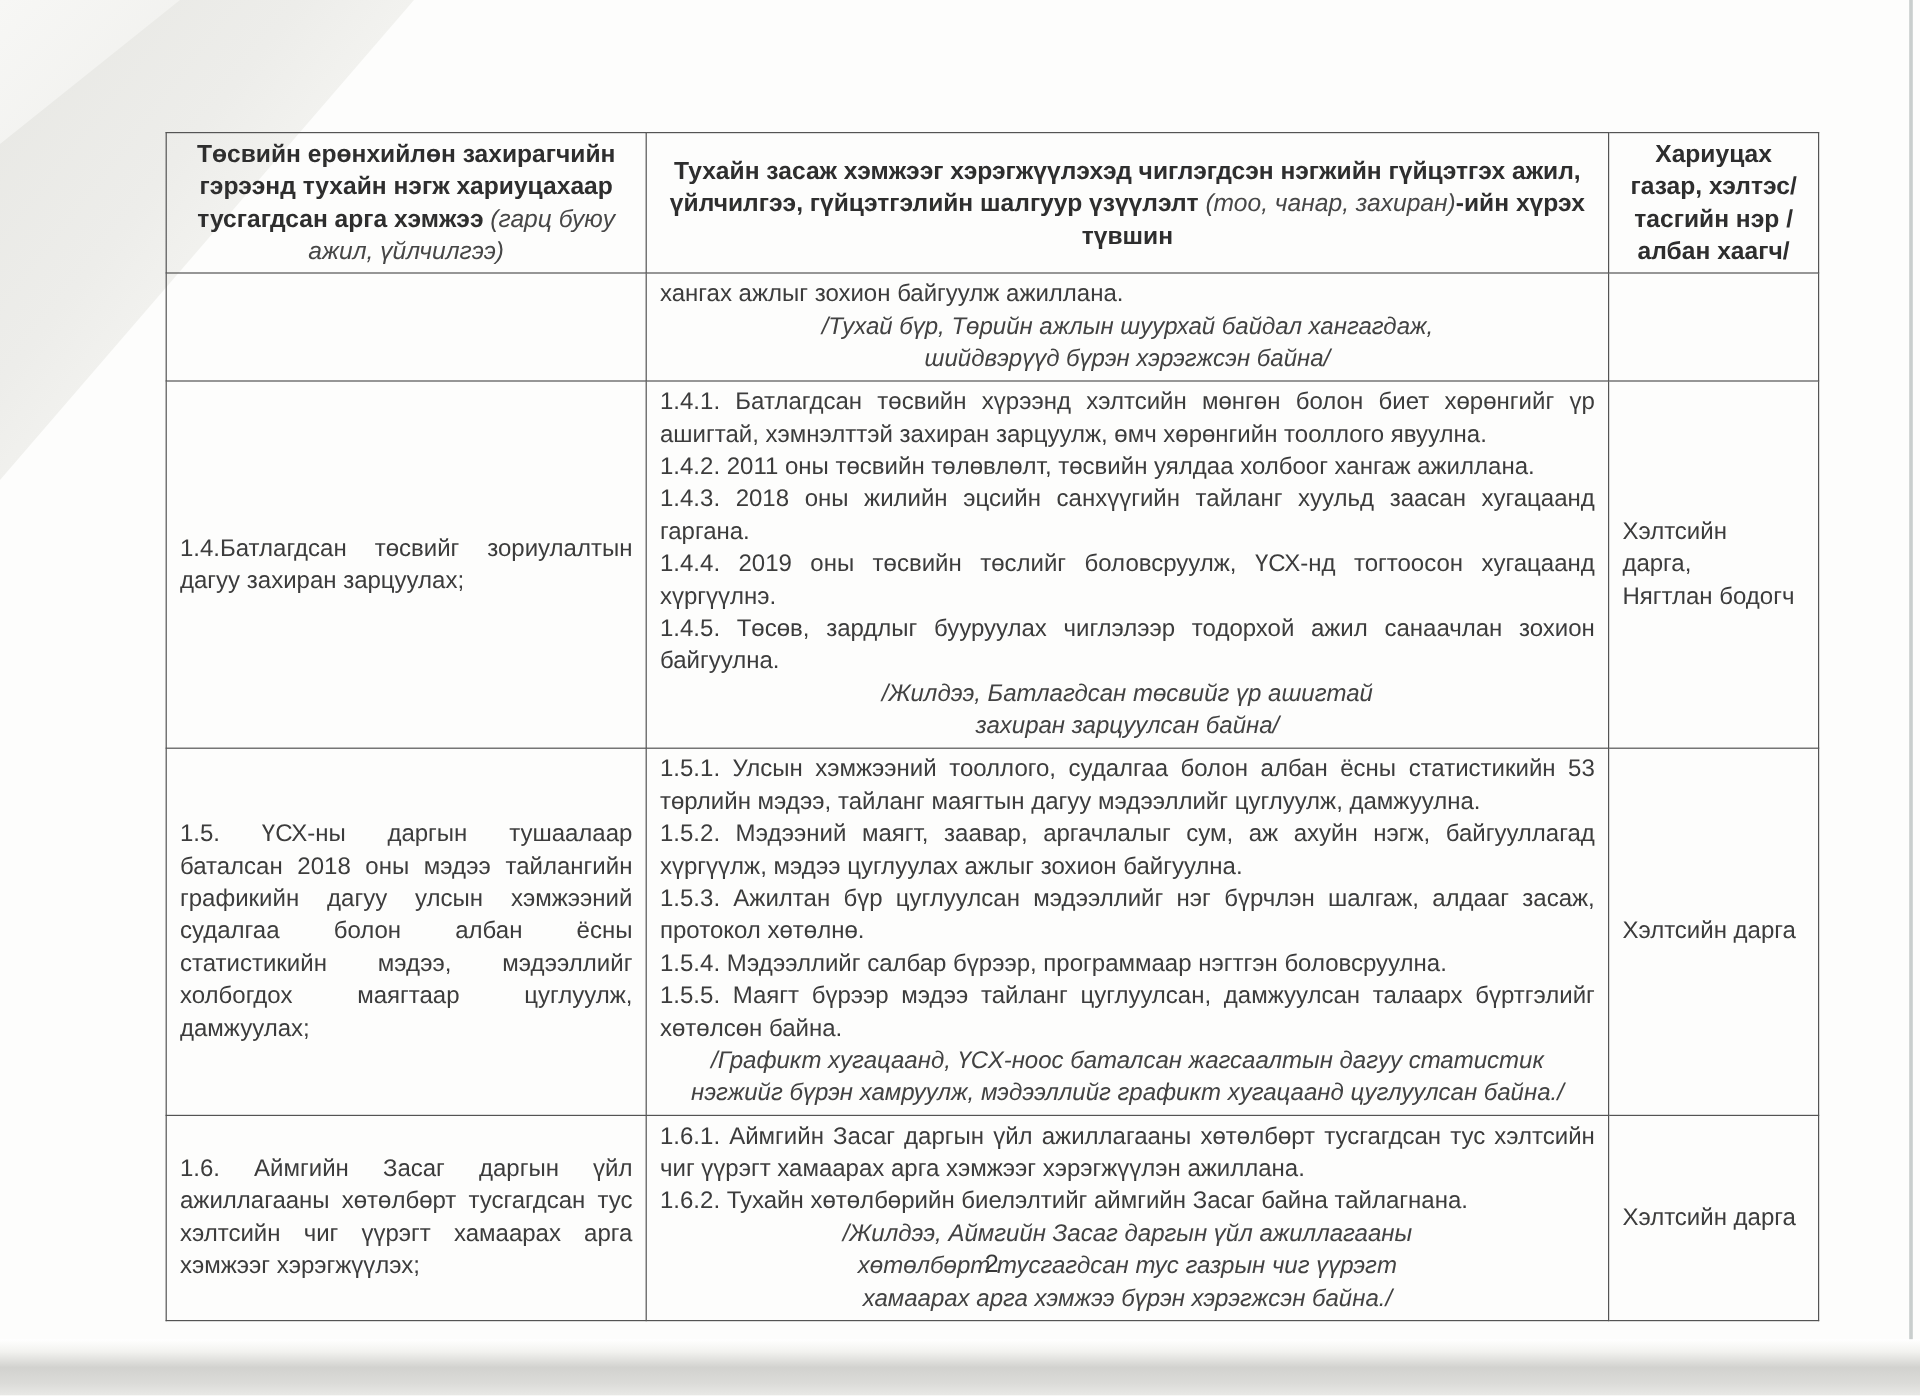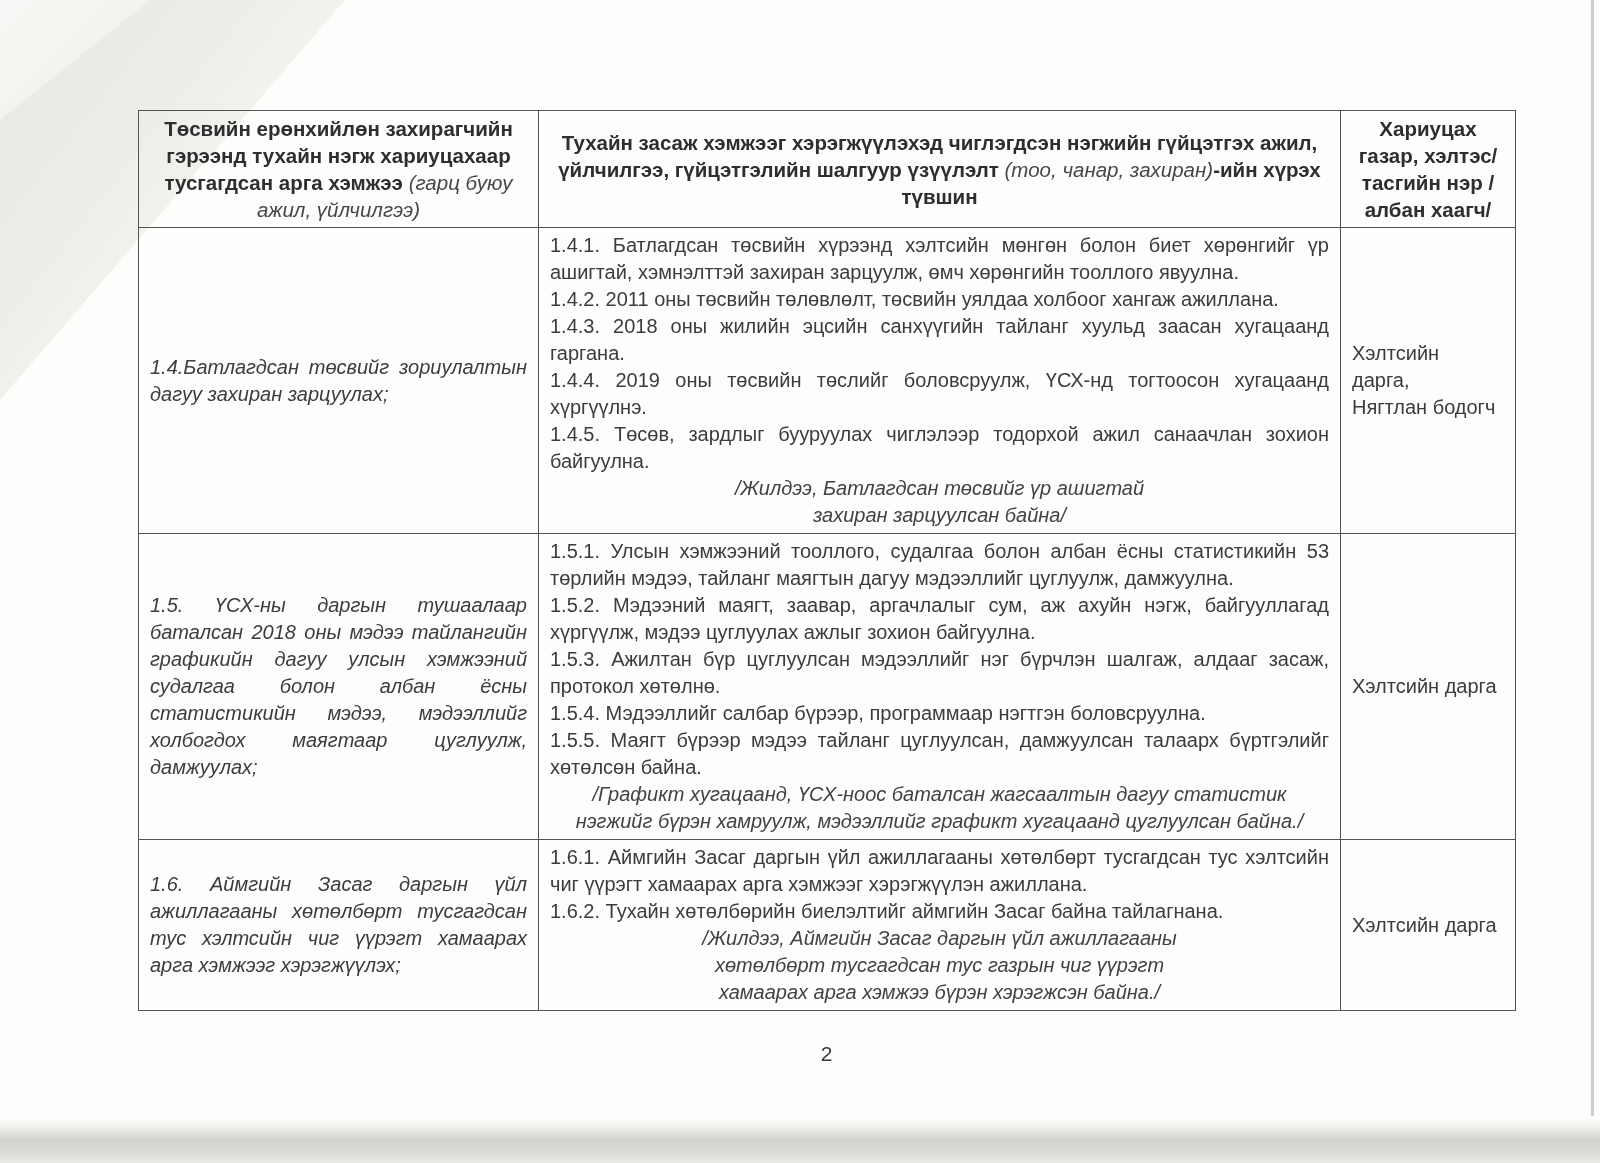--- a/index.html
+++ b/index.html
@@ -39,21 +39,21 @@
   table.doc col.c2{width:802px;}
   table.doc col.c3{width:175px;}
   table.doc th, table.doc td{
     border:1.6px solid #545454;
     padding:4px 11px;
     vertical-align:middle;
     overflow:hidden;
   }
   th{font-weight:bold;color:#2e2e2e;text-align:center;font-size:20.5px;}
   th .hi{font-weight:normal;font-style:italic;color:#474747;}
-  td.c1{text-align:justify;vertical-align:middle;padding-left:13px;padding-right:13px;font-style:italic;}
+  td.c1{text-align:justify;vertical-align:middle;padding-left:13px;padding-right:13px;}
   td.c2{vertical-align:top;padding-left:14px;padding-right:12px;}
   td.c3{text-align:left;vertical-align:middle;}
   td.c2 p{margin:0;text-align:justify;}
   .note{text-align:center;font-style:italic;color:#424242;}
   .note div{text-align:center;}
   .page-number{
     position:absolute;left:138px;top:1042px;width:1377px;
     text-align:center;font-size:21px;color:#383838;
   }
 </style>
@@ -75,20 +75,31 @@
       </colgroup>
     <thead>
       <tr style="height:113px;">
         <th><span class="hb">Төсвийн ерөнхийлөн  захирагчийн гэрээнд тухайн нэгж хариуцахаар тусгагдсан арга хэмжээ </span><span class="hi">(гарц буюу ажил, үйлчилгээ)</span></th>
         <th><span class="hb">Тухайн засаж хэмжээг хэрэгжүүлэхэд чиглэгдсэн нэгжийн гүйцэтгэх ажил, үйлчилгээ, гүйцэтгэлийн шалгуур үзүүлэлт </span><span class="hi">(тоо, чанар, захиран)</span><span class="hb">-ийн хүрэх түвшин</span></th>
         <th><span>Хариуцах газар, хэлтэс/ тасгийн нэр /албан хаагч/</span></th>
       </tr>
     </thead>
     <tbody>
 
+      <tr style="height:80px;">
+        <td class="c1"></td>
+        <td class="c2">
+          <p>хангах ажлыг зохион байгуулж ажиллана.</p>
+          <div class="note">
+            <div>/Тухай бүр, Төрийн ажлын шуурхай байдал хангагдаж,</div>
+            <div>шийдвэрүүд бүрэн хэрэгжсэн байна/</div>
+          </div>
+        </td>
+        <td class="c3"></td>
+      </tr>
 
       <tr style="height:305px;">
         <td class="c1"><span>1.4.Батлагдсан төсвийг зориулалтын дагуу захиран зарцуулах;</span></td>
         <td class="c2">
           <p>1.4.1. Батлагдсан төсвийн хүрээнд хэлтсийн мөнгөн болон биет хөрөнгийг үр ашигтай, хэмнэлттэй захиран зарцуулж, өмч хөрөнгийн тооллого явуулна.</p>
           <p>1.4.2. 2011 оны төсвийн төлөвлөлт, төсвийн уялдаа холбоог хангаж ажиллана.</p>
           <p>1.4.3. 2018 оны жилийн эцсийн санхүүгийн тайланг хуульд заасан хугацаанд гаргана.</p>
           <p>1.4.4. 2019 оны төсвийн төслийг боловсруулж, ҮСХ-нд тогтоосон хугацаанд хүргүүлнэ.</p>
           <p>1.4.5. Төсөв, зардлыг бууруулах чиглэлээр тодорхой ажил санаачлан зохион байгуулна.</p>
           <div class="note">

